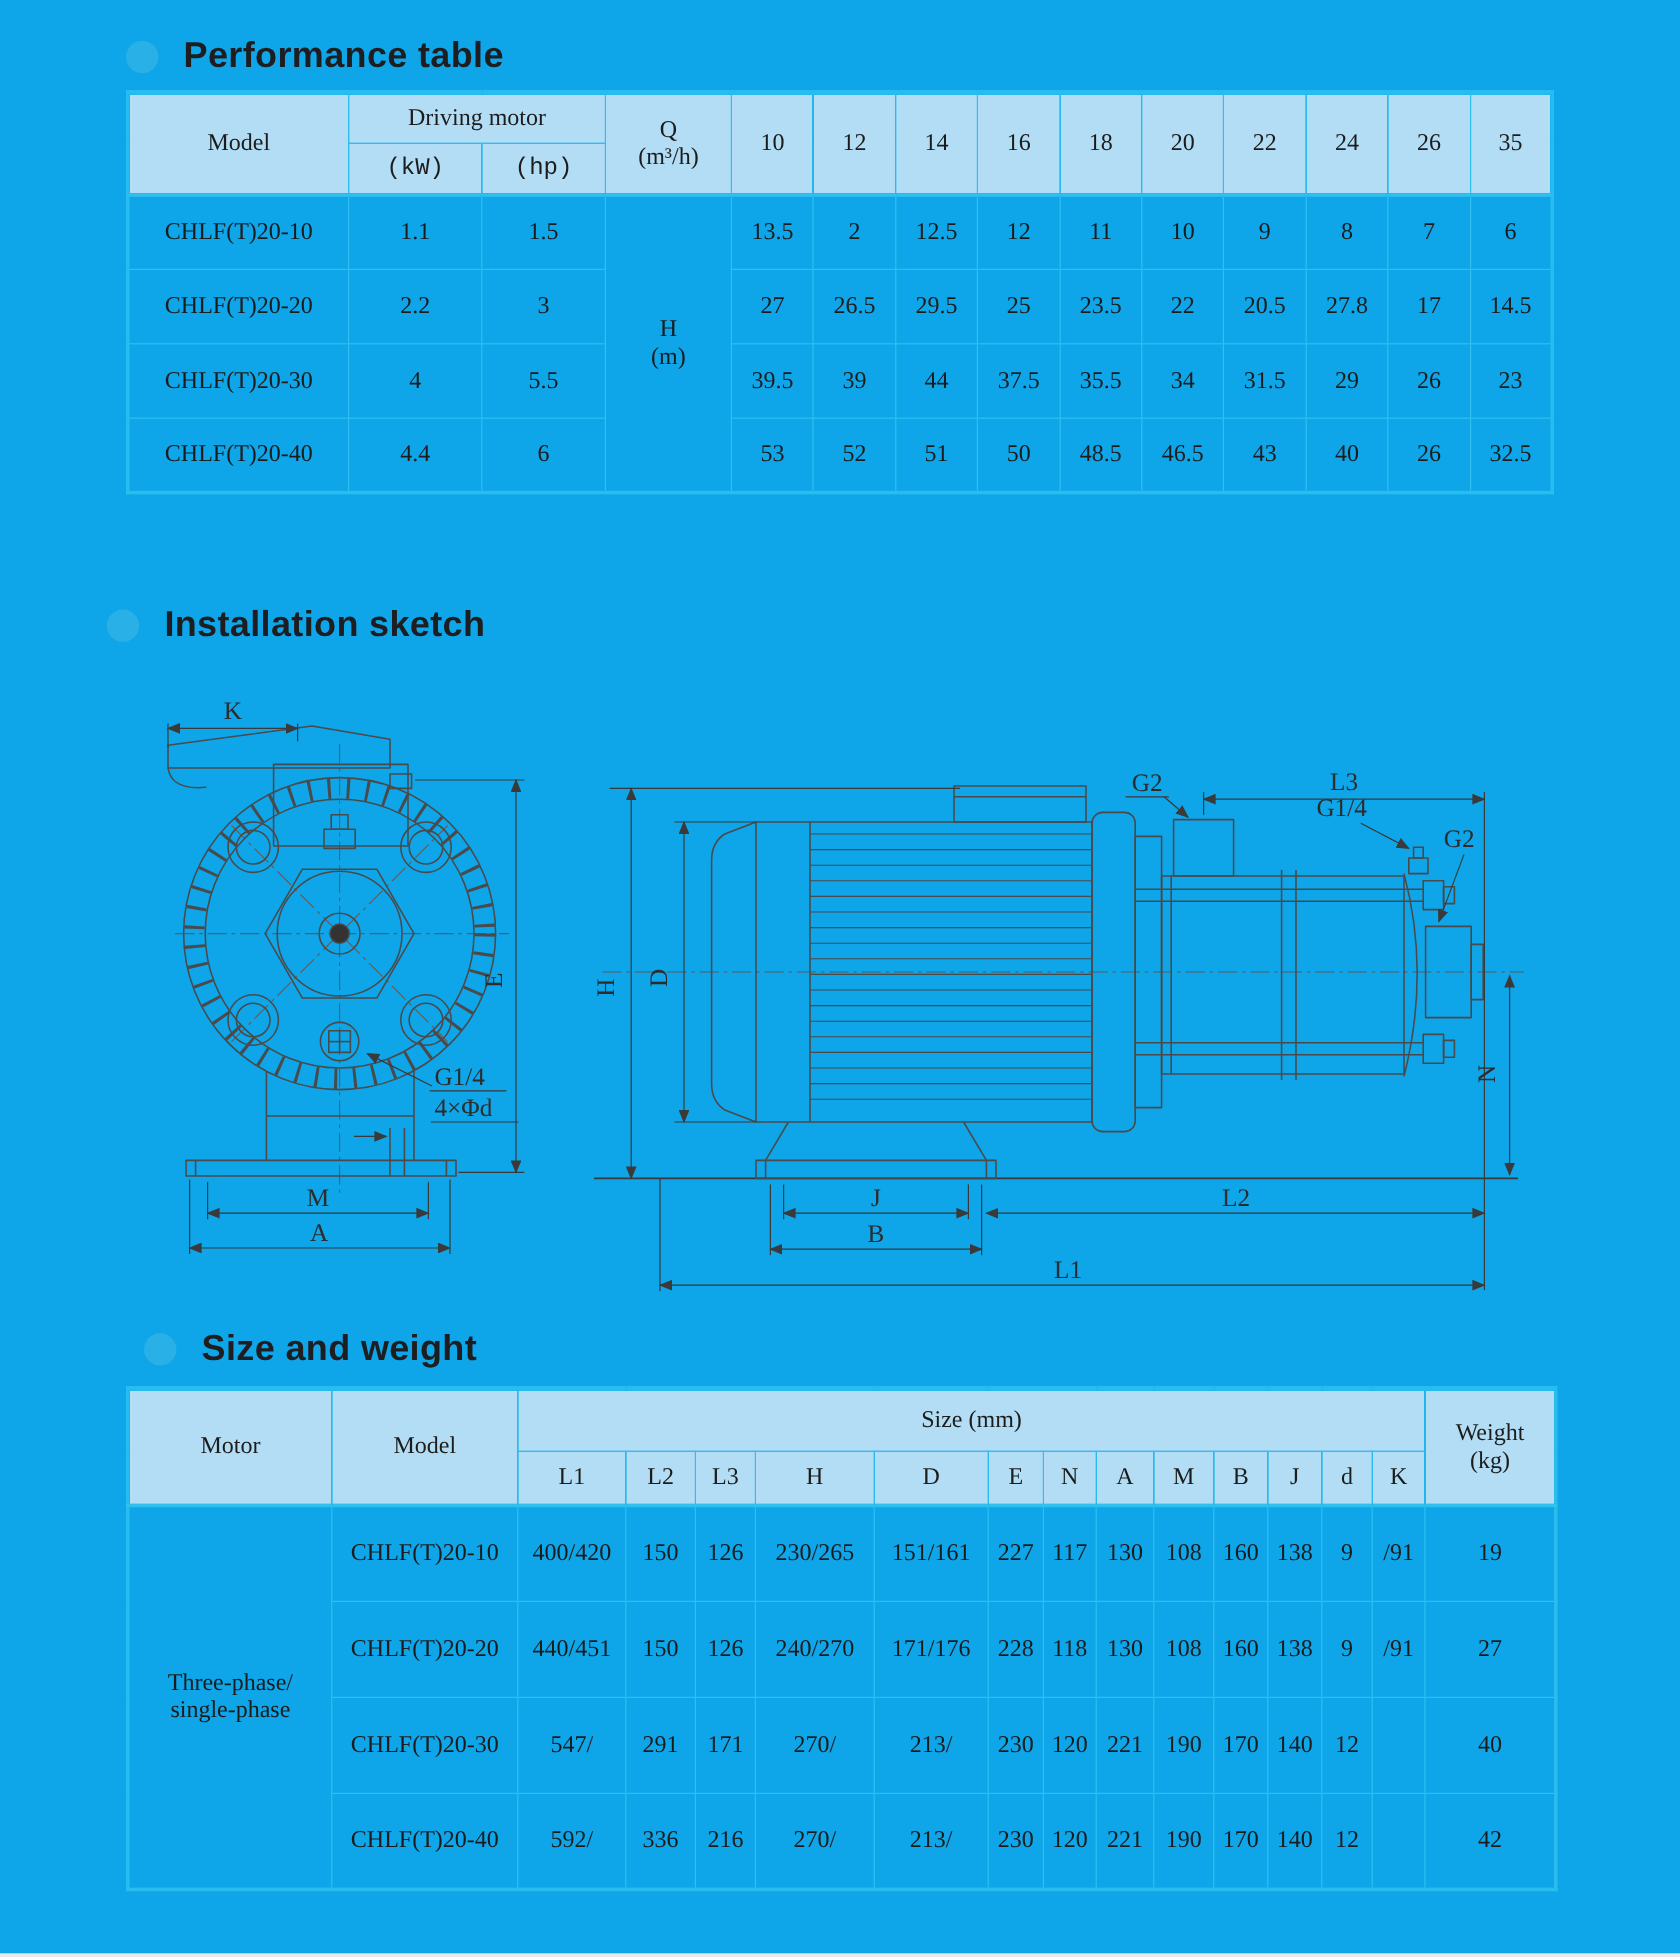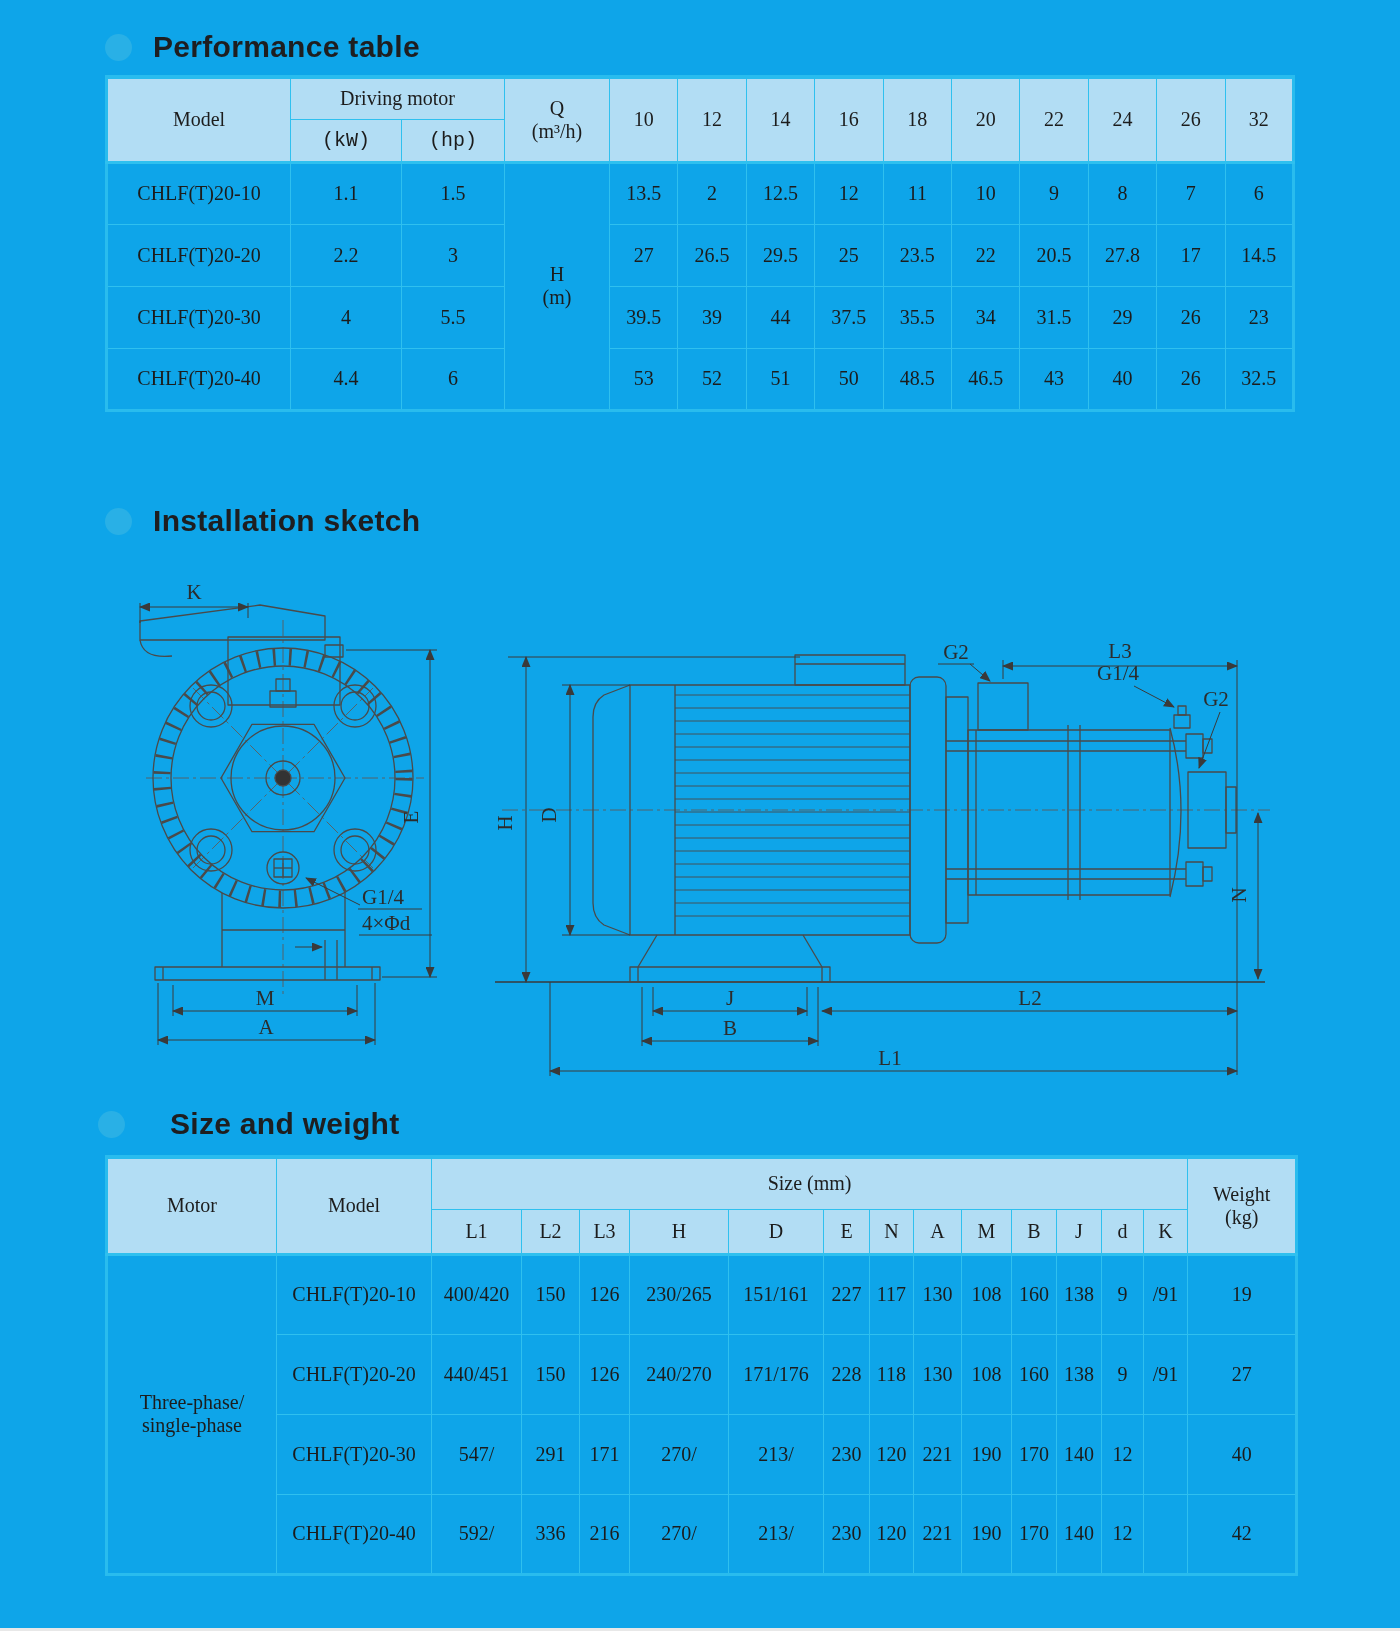--- a/index.html
+++ b/index.html
@@ -64,21 +64,21 @@
         </th>
       <th rowspan="2">10</th>
           <th rowspan="2">12</th>
           <th rowspan="2">14</th>
           <th rowspan="2">16</th>
           <th rowspan="2">18</th>
           <th rowspan="2">20</th>
           <th rowspan="2">22</th>
           <th rowspan="2">24</th>
           <th rowspan="2">26</th>
-          <th rowspan="2">32</th>
+          <th rowspan="2">35</th>
         </tr>
       <tr class="r2">
         <th>(kW)</th>
         <th>(hp)</th>
       </tr>
     </thead>
     <tbody>
         <tr>
           <td>CHLF(T)20-10</td>
           <td>1.1</td>
@@ -139,21 +139,21 @@
           <td>48.5</td>
           <td>46.5</td>
           <td>43</td>
           <td>40</td>
           <td>26</td>
           <td>32.5</td>
         </tr>
       </tbody>
   </table>
 
-  <div class="sec" style="left:105px;top:504px;">
+  <div class="sec" style="left:89px;top:504px;">
     <span class="dot"></span>
     <h2>Installation sketch</h2>
   </div>
 
   <svg class="sk" style="left:110px;top:565px;" width="340" height="500" viewBox="0 0 340 500">
     <defs>
       <marker id="a1" markerWidth="11" markerHeight="9" refX="10" refY="4.5" orient="auto-start-reverse">
         <path d="M0,0 L11,4.5 L0,9 z" fill="#3a3a3a"></path>
       </marker>
     </defs>
@@ -328,21 +328,21 @@
 
       <line class="dim" x1="352" y1="446" x2="767" y2="446" marker-start="url(#a2)" marker-end="url(#a2)"></line>
       <text x="560" y="440" text-anchor="middle">L2</text>
 
       <line class="dim" x1="80" y1="417" x2="80" y2="511"></line>
       <line class="dim" x1="80" y1="506" x2="767" y2="506" marker-start="url(#a2)" marker-end="url(#a2)"></line>
       <text x="420" y="500" text-anchor="middle">L1</text>
     </g>
   </svg>
 
-  <div class="sec" style="left:98px;top:1107px;gap:24px;">
+  <div class="sec" style="left:120px;top:1107px;">
     <span class="dot"></span>
     <h2>Size and weight</h2>
   </div>
 
   <table class="st">
     <colgroup>
       <col style="width:170px">
         <col style="width:155px">
       <col style="width:90px">
         <col style="width:58px">

